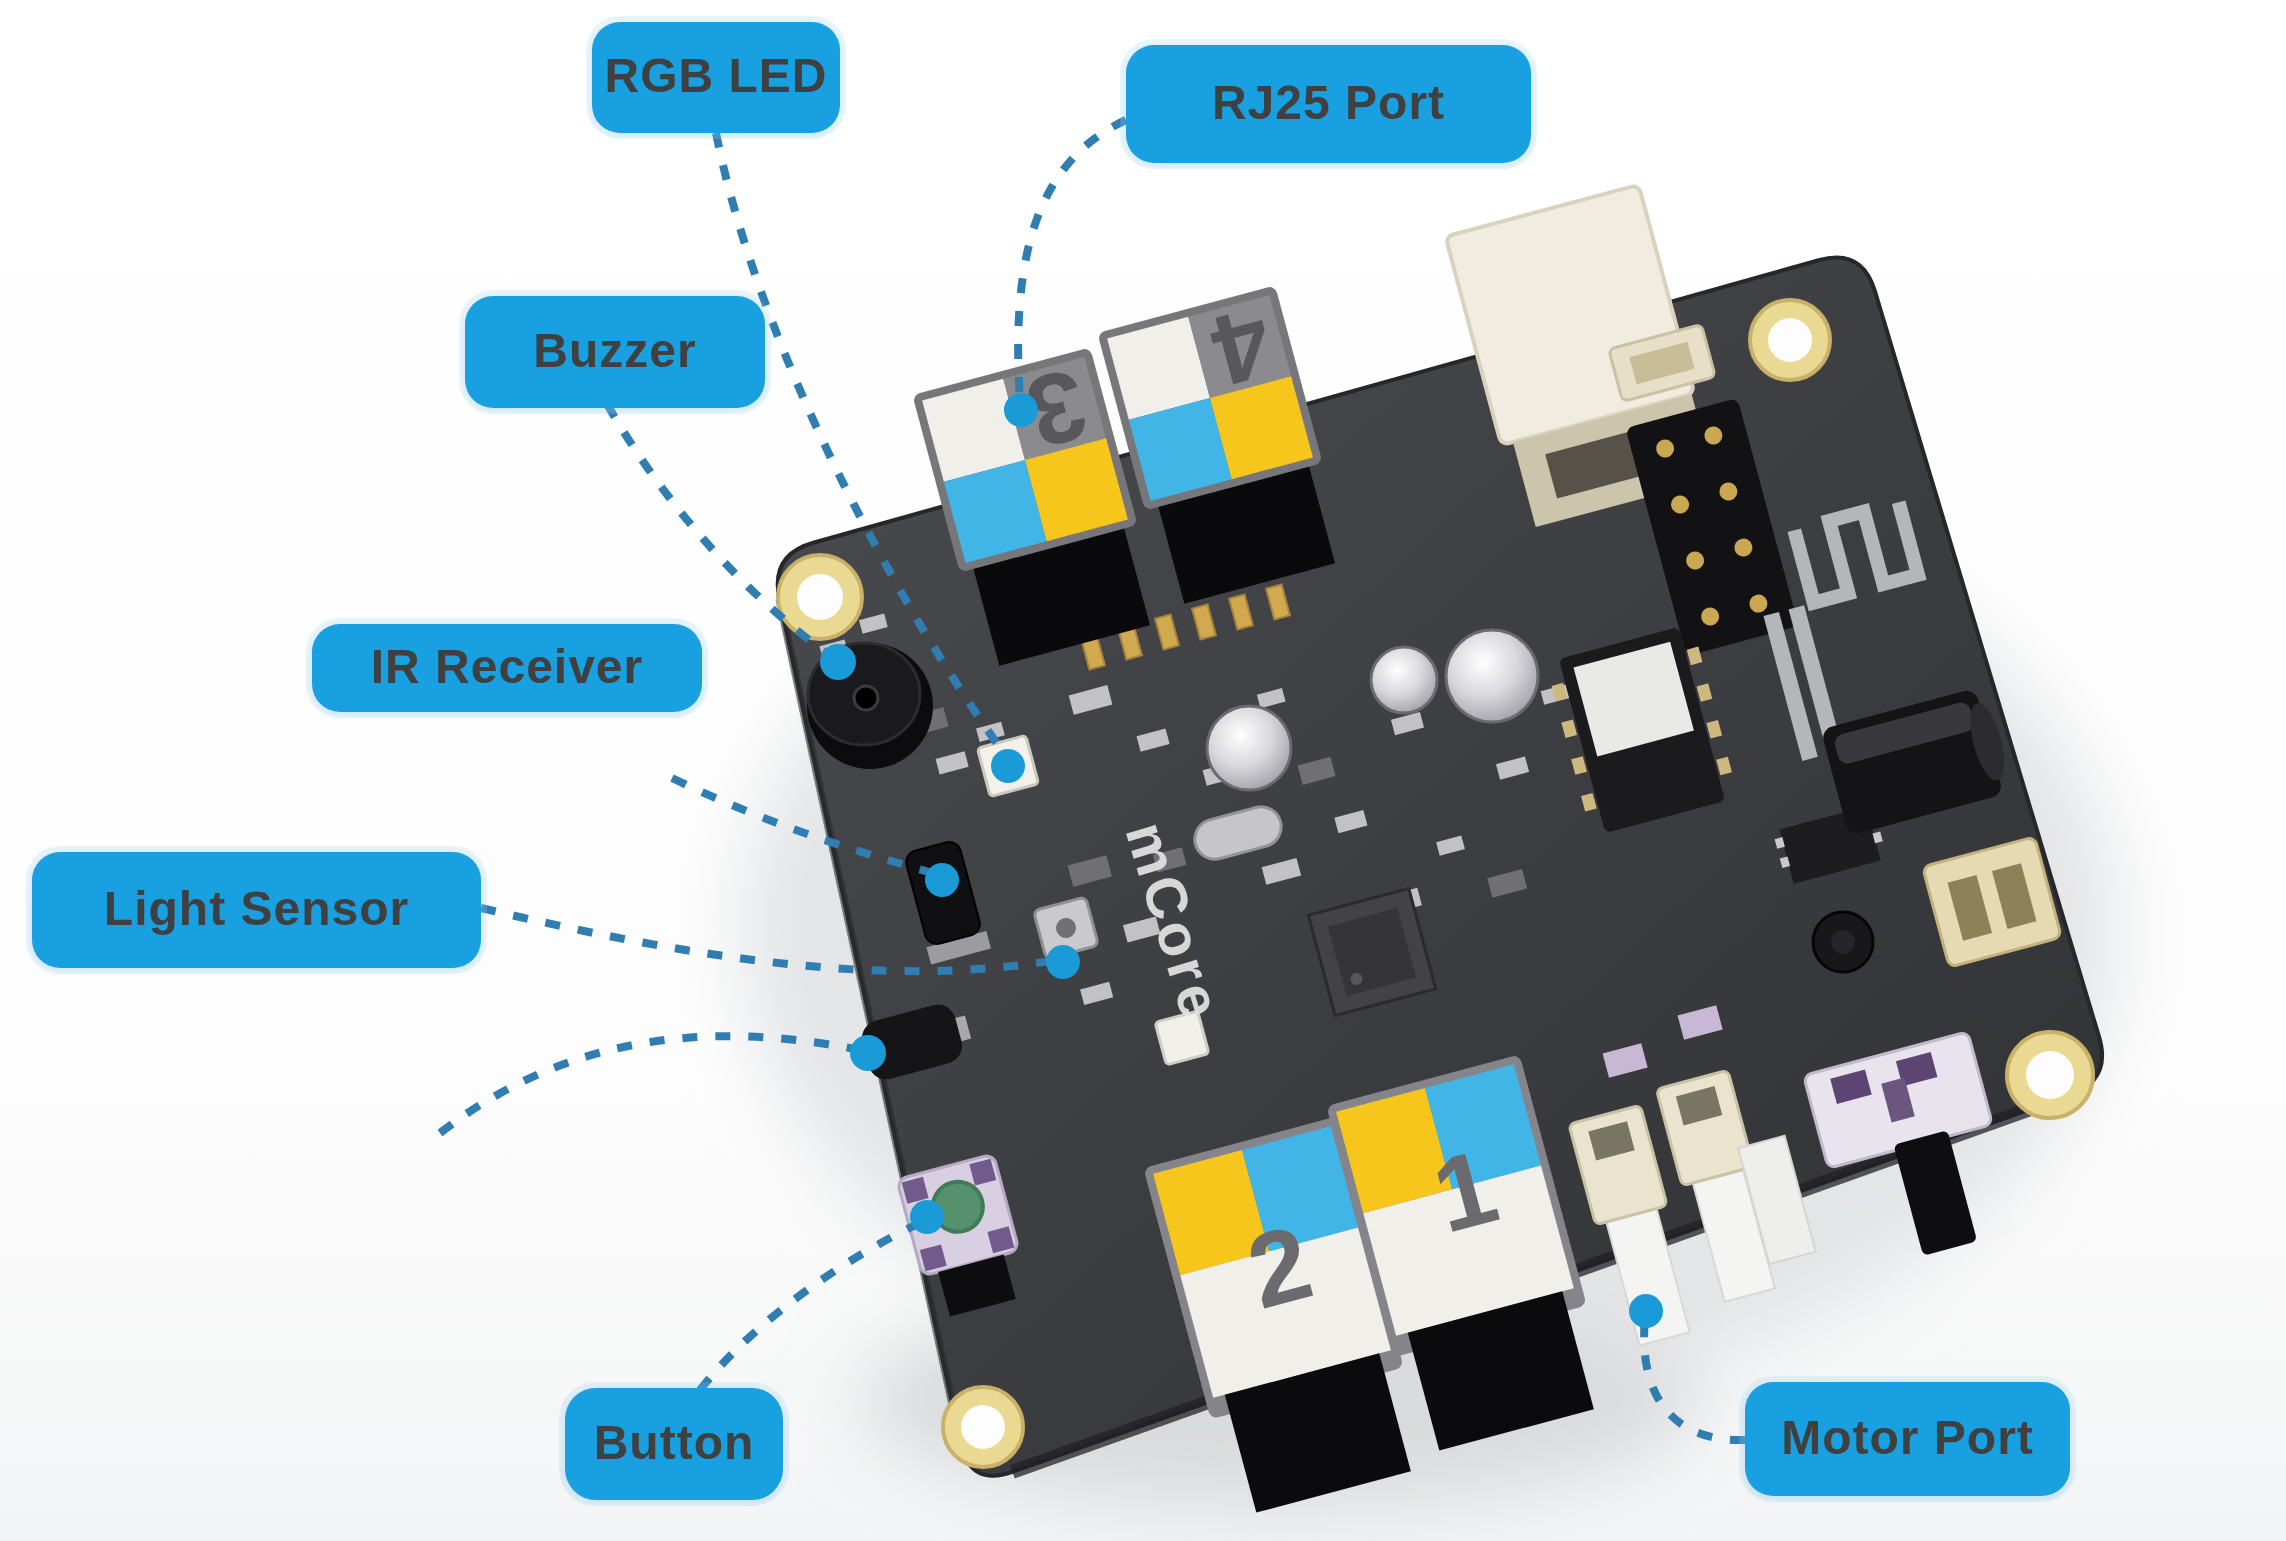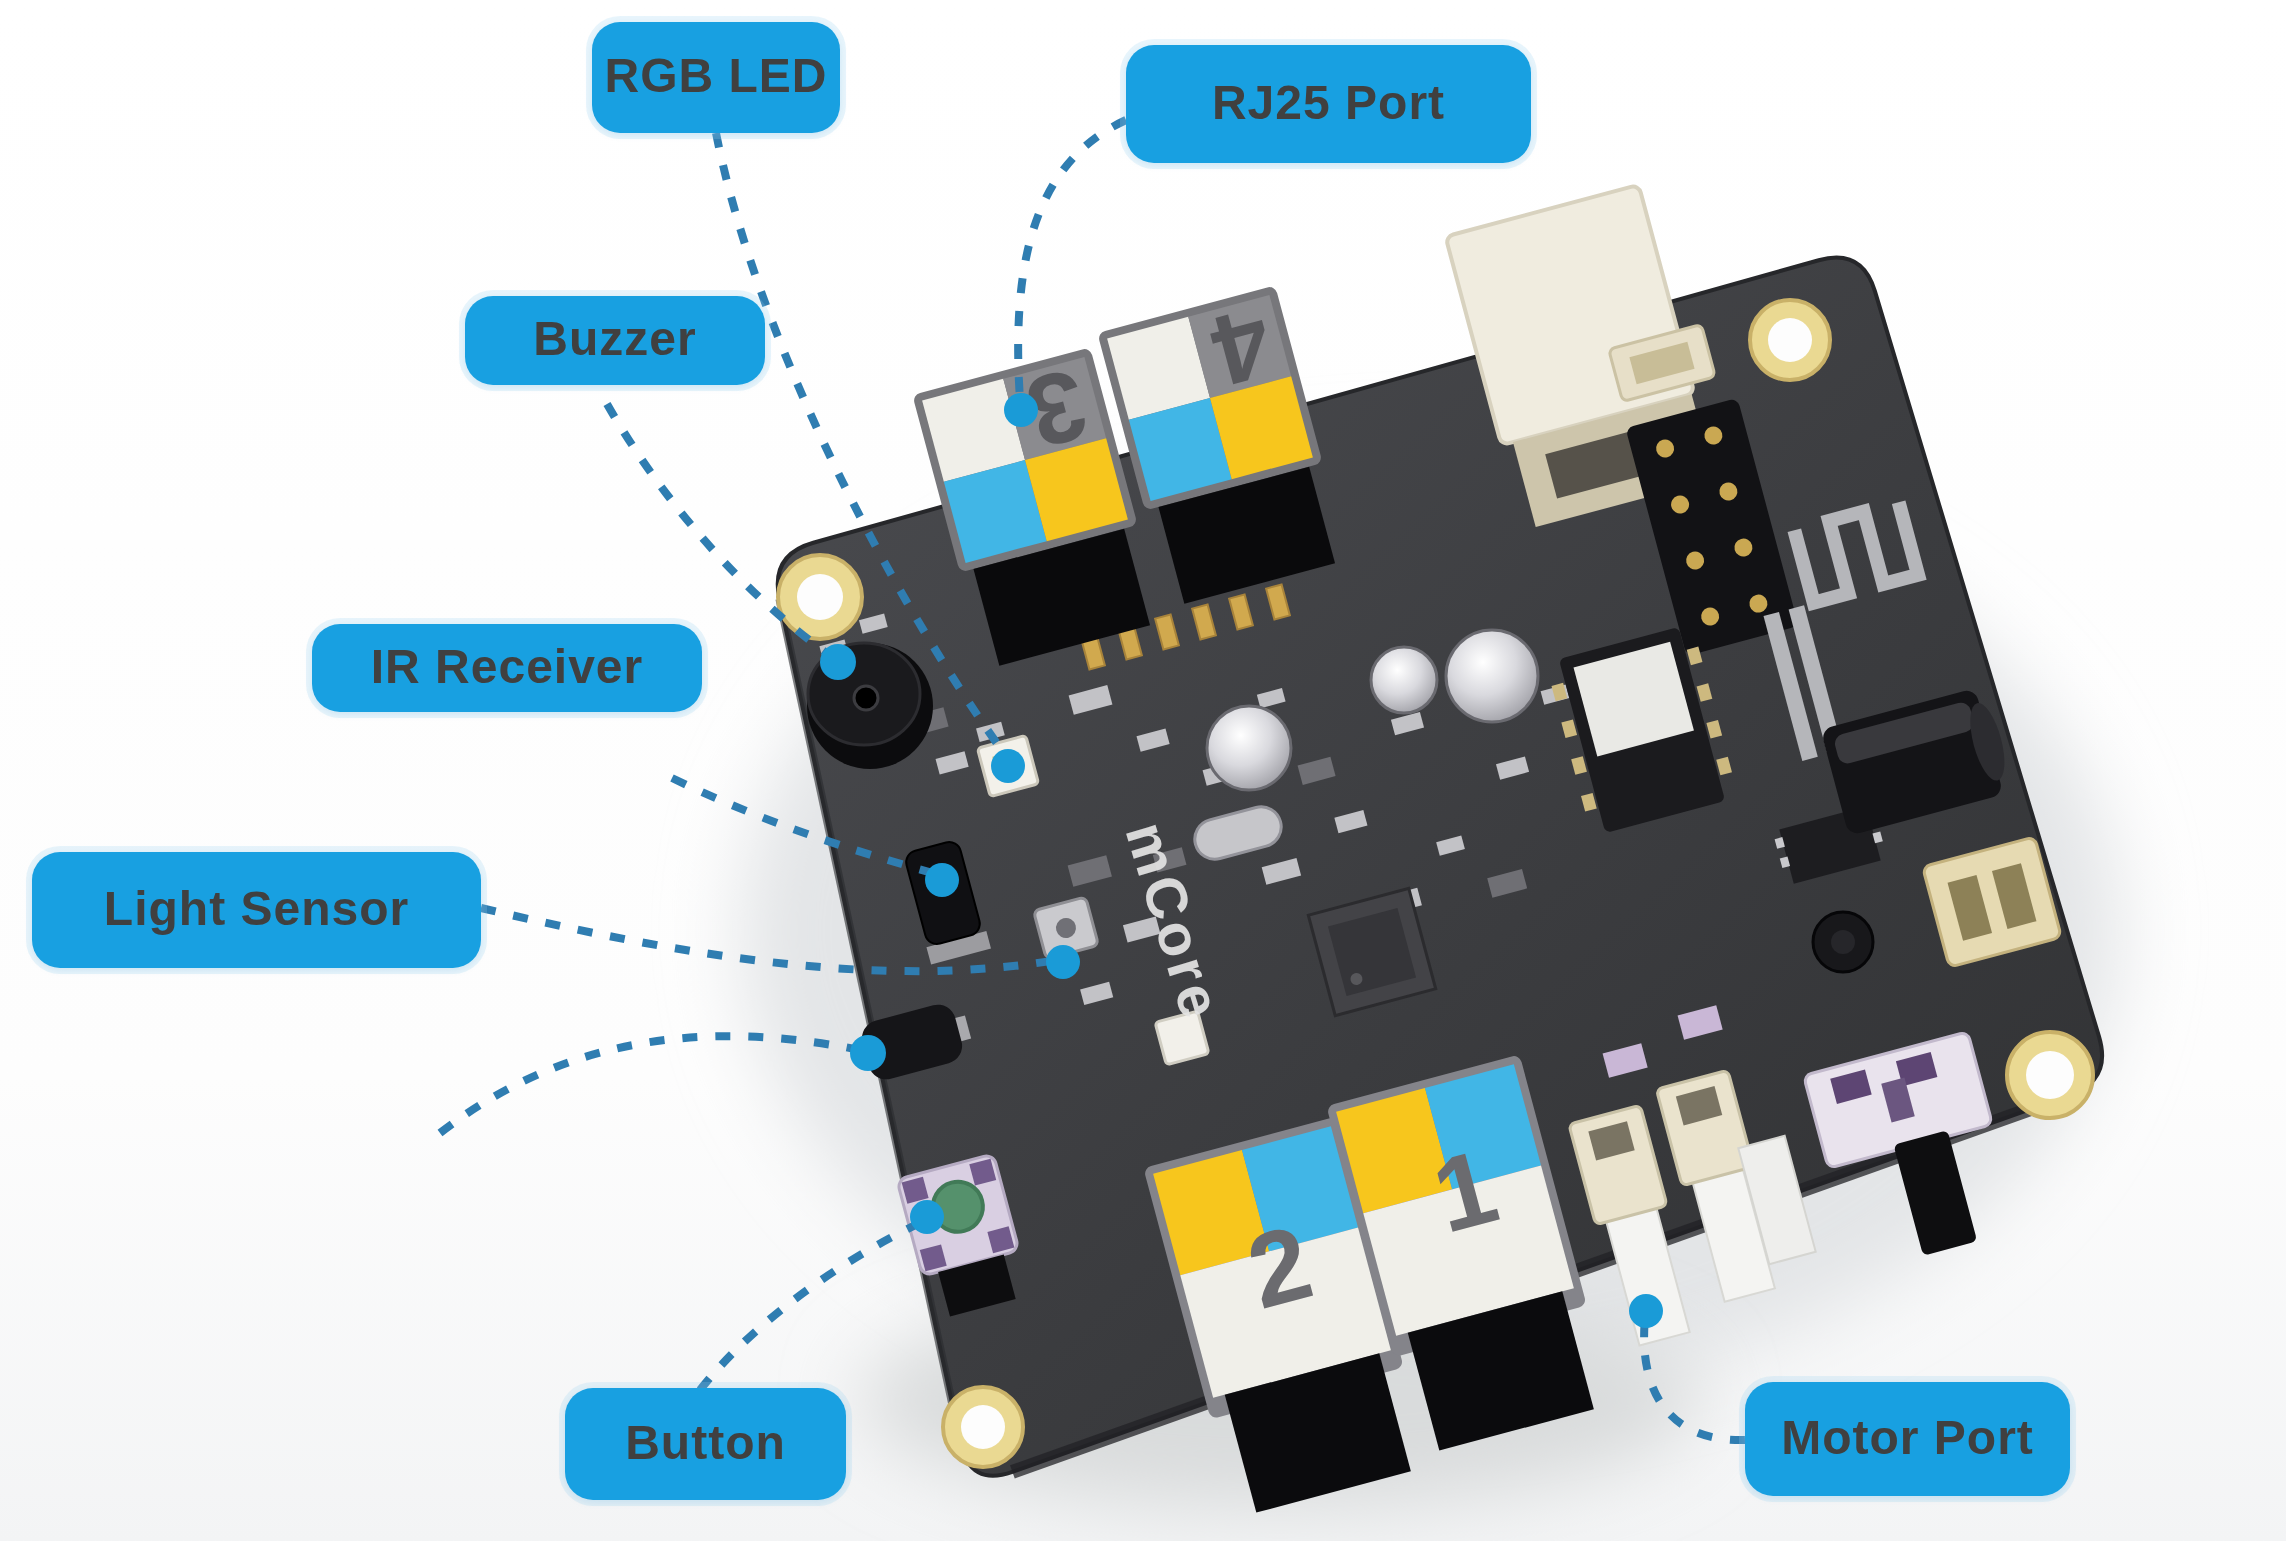--- a/index.html
+++ b/index.html
@@ -314,29 +314,29 @@
     <circle cx="1646" cy="1311" r="17"></circle>
   </g>
 </svg>
 
 <div class="callout" style="left:592px;top:22px;width:248px;height:111px;">
   <span>RGB LED</span>
 </div>
 <div class="callout" style="left:1126px;top:45px;width:405px;height:118px;">
   <span>RJ25 Port</span>
 </div>
-<div class="callout" style="left:465px;top:296px;width:300px;height:89px;">
+<div class="callout" style="left:465px;top:296px;width:300px;height:112px;">
   <span>Buzzer</span>
 </div>
 <div class="callout" style="left:312px;top:624px;width:390px;height:88px;">
   <span>IR Receiver</span>
 </div>
 <div class="callout" style="left:32px;top:852px;width:449px;height:116px;">
   <span>Light Sensor</span>
 </div>
-<div class="callout" style="left:565px;top:1388px;width:281px;height:112px;">
+<div class="callout" style="left:565px;top:1388px;width:218px;height:112px;border-radius:31px;">
   <span>Button</span>
 </div>
 <div class="callout" style="left:1745px;top:1382px;width:325px;height:114px;">
   <span>Motor Port</span>
 </div>
 
 </div>
 
 </body></html>

